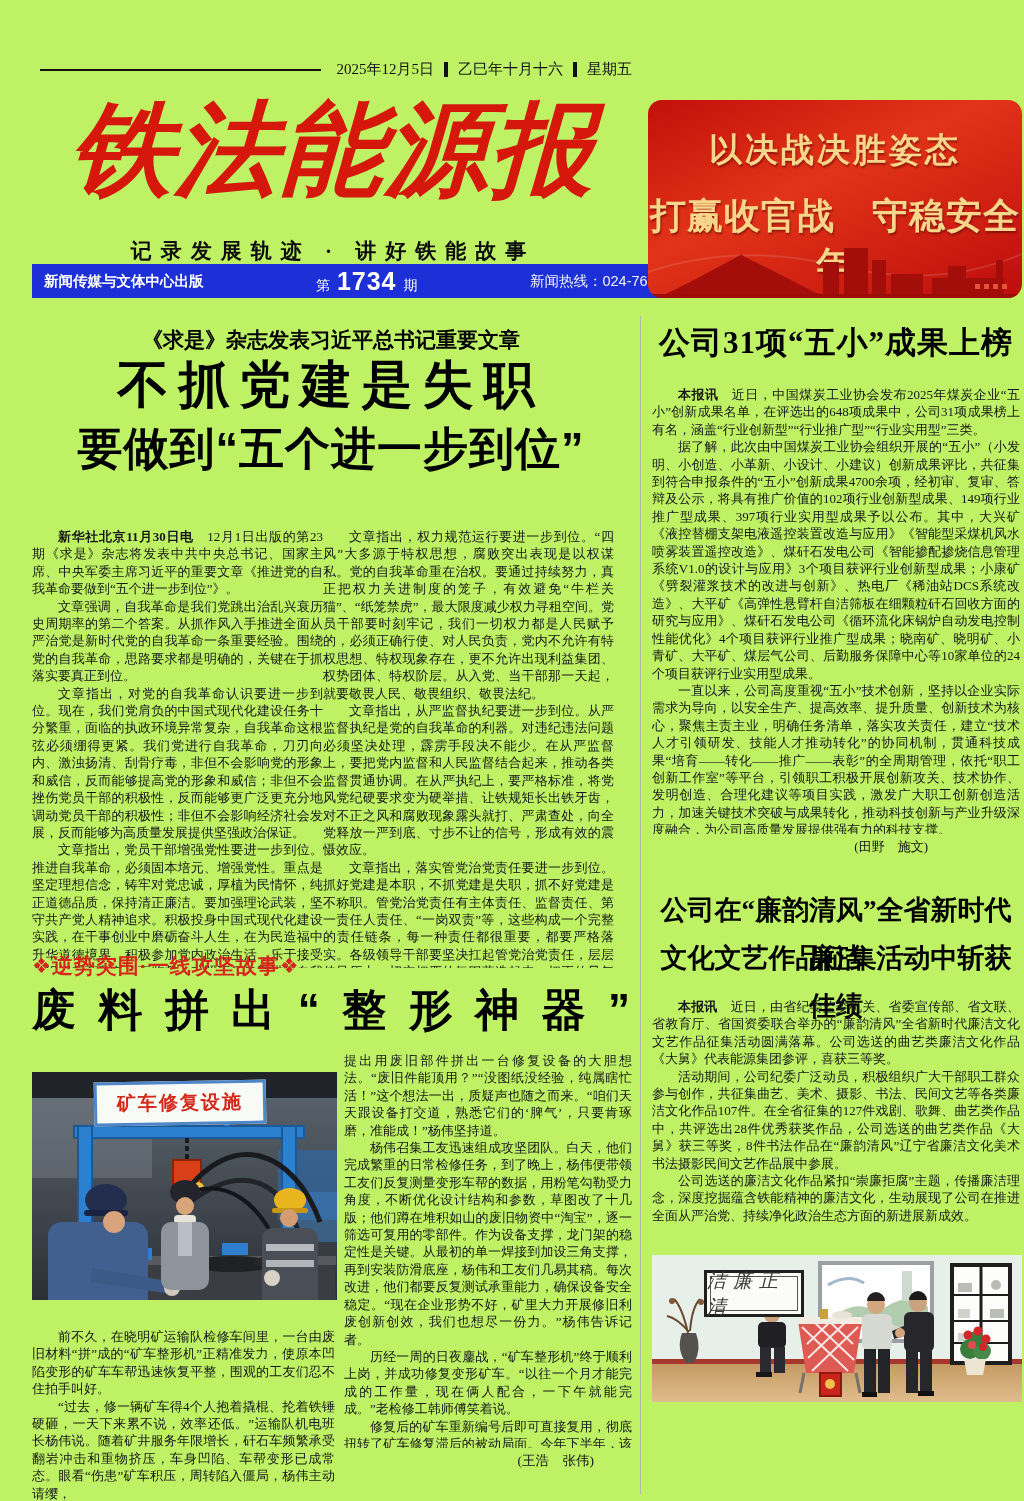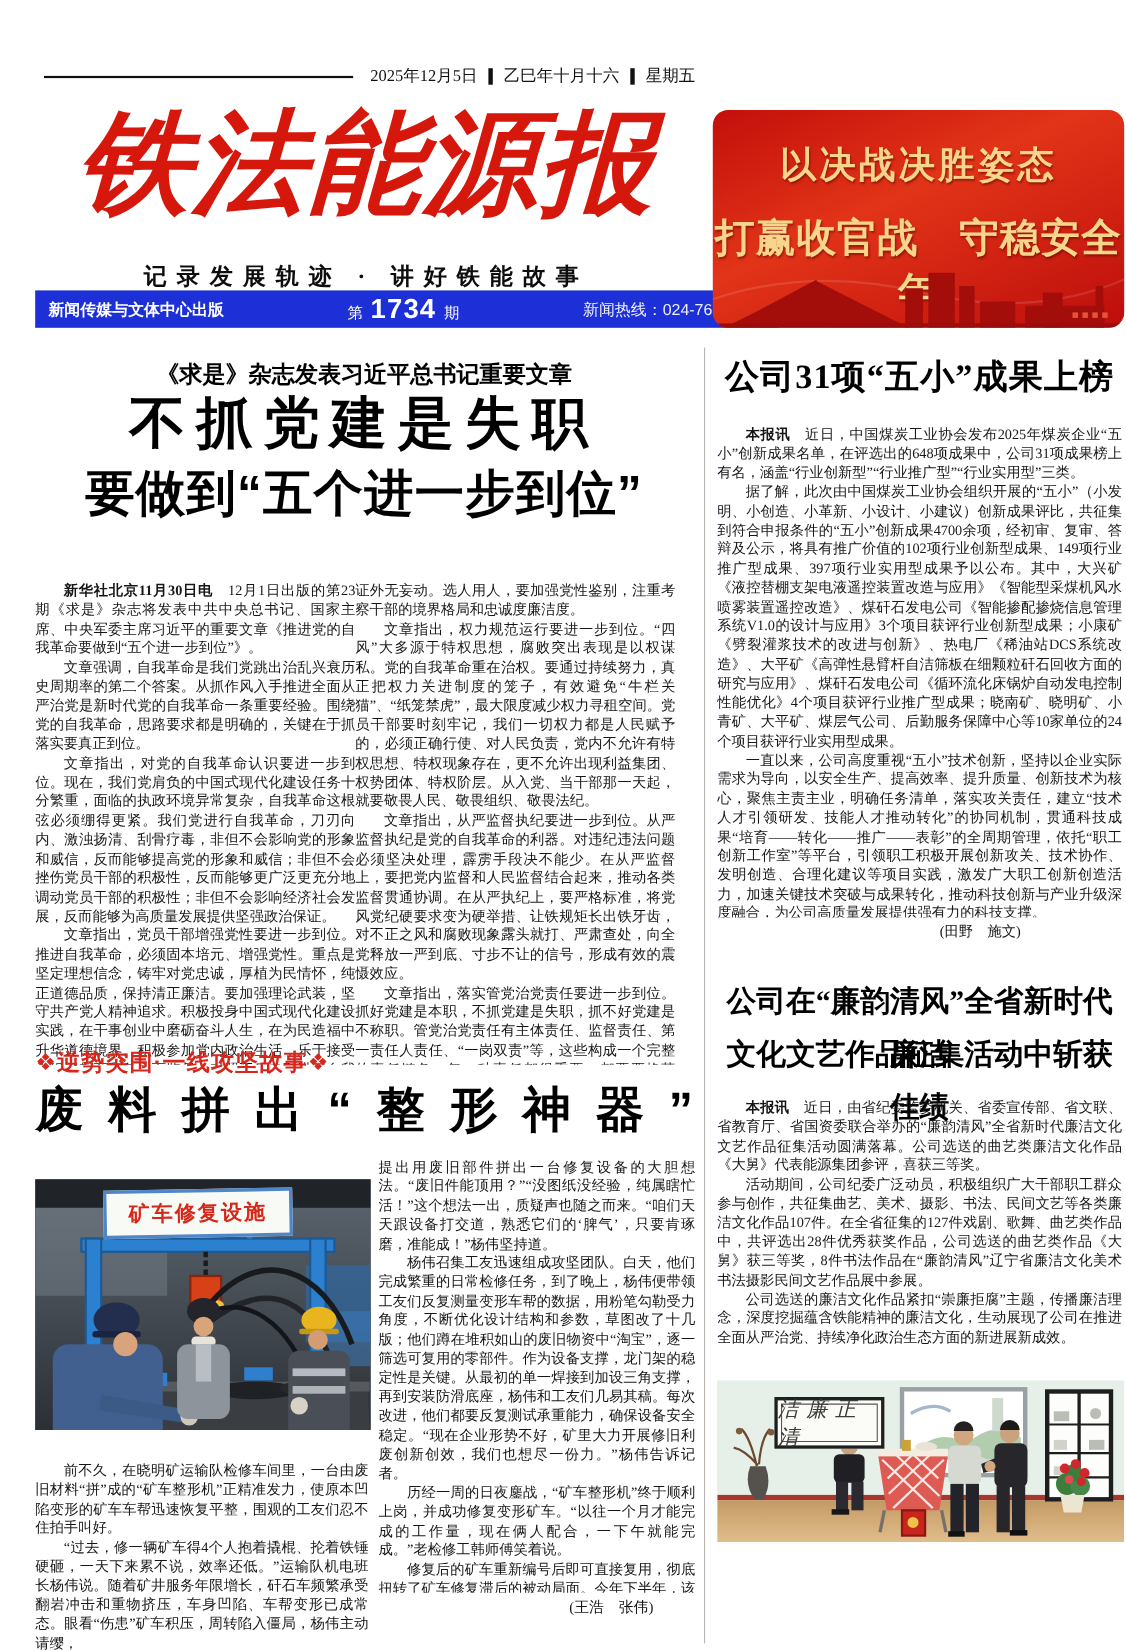--- a/index.html
+++ b/index.html
@@ -1,19 +1,19 @@
 <!DOCTYPE html>
 <html><head>
 <meta charset="utf-8">
 <style>
   * { margin:0; padding:0; box-sizing:border-box; }
   html,body { background:#e9e9e9; }
   .page {
     position:relative; width:1024px; height:1501px; margin:0 auto;
-    background:#ffffff; overflow:hidden; color:#141414;
+    background:#bef264; overflow:hidden; color:#141414;
     font-family:"Liberation Serif","DejaVu Serif",serif;
     padding-left:12px;
   }
   .sans { font-family:"Liberation Sans","DejaVu Sans",sans-serif; }
 
   
   .dateline { position:absolute; left:40px; top:60px; width:592px; display:flex; align-items:center; }
   .date-rule { flex:1 1 auto; height:2px; background:#111; margin-right:16px; }
   .dateline span.dt { font-size:15px; color:#111; white-space:nowrap; }
   .date-sep { width:4px; height:15px; background:#111; margin:0 10px; display:inline-block; }
@@ -161,21 +161,20 @@
   <div class="lead-h2 sans">要做到“五个进一步到位”</div>
 
   <div class="lead-body btxt">
     <div class="lead-col">
       <p class="para"><strong>新华社北京11月30日电</strong><span>　12月1日出版的第23期《求是》杂志将发表中共中央总书记、国家主席、中央军委主席习近平的重要文章《推进党的自我革命要做到“五个进一步到位”》。</span></p>
       <p class="para">文章强调，自我革命是我们党跳出治乱兴衰历史周期率的第二个答案。从抓作风入手推进全面从严治党是新时代党的自我革命一条重要经验。围绕党的自我革命，思路要求都是明确的，关键在于抓落实要真正到位。</p>
       <p class="para">文章指出，对党的自我革命认识要进一步到位。现在，我们党肩负的中国式现代化建设任务十分繁重，面临的执政环境异常复杂，自我革命这根弦必须绷得更紧。我们党进行自我革命，刀刃向内、激浊扬清、刮骨疗毒，非但不会影响党的形象和威信，反而能够提高党的形象和威信；非但不会挫伤党员干部的积极性，反而能够更广泛更充分地调动党员干部的积极性；非但不会影响经济社会发展，反而能够为高质量发展提供坚强政治保证。</p>
       <p class="para">文章指出，党员干部增强党性要进一步到位。推进自我革命，必须固本培元、增强党性。重点是坚定理想信念，铸牢对党忠诚，厚植为民情怀，纯正道德品质，保持清正廉洁。要加强理论武装，坚守共产党人精神追求。积极投身中国式现代化建设实践，在干事创业中磨砺奋斗人生，在为民造福中升华道德境界。积极参加党内政治生活，乐于接受党组织教育和各方面监督。对照正反典型进行自我省察，以内无妄思保</p>
     </div>
     <div class="lead-col">
-      <p class="cont">证外无妄动。选人用人，要加强党性鉴别，注重考察干部的境界格局和忠诚度廉洁度。</p>
       <p class="para">文章指出，权力规范运行要进一步到位。“四风”大多源于特权思想，腐败突出表现是以权谋私。党的自我革命重在治权。要通过持续努力，真正把权力关进制度的笼子，有效避免“牛栏关猫”、“纸笼禁虎”，最大限度减少权力寻租空间。党员干部要时刻牢记，我们一切权力都是人民赋予的，必须正确行使、对人民负责，党内不允许有特权思想、特权现象存在，更不允许出现利益集团、权势团体、特权阶层。从入党、当干部那一天起，就要敬畏人民、敬畏组织、敬畏法纪。</p>
       <p class="para">文章指出，从严监督执纪要进一步到位。从严监督执纪是党的自我革命的利器。对违纪违法问题必须坚决处理，霹雳手段决不能少。在从严监督上，要把党内监督和人民监督结合起来，推动各类监督贯通协调。在从严执纪上，要严格标准，将党风党纪硬要求变为硬举措、让铁规矩长出铁牙齿，对不正之风和腐败现象露头就打、严肃查处，向全党释放一严到底、寸步不让的信号，形成有效的震慑效应。</p>
       <p class="para">文章指出，落实管党治党责任要进一步到位。抓好党建是本职，不抓党建是失职，抓不好党建是不称职。管党治党责任有主体责任、监督责任、第一责任人责任、“一岗双责”等，这些构成一个完整的责任链条，每一种责任都很重要，都要严格落实。各级领导干部要坚决扛起管党治党责任，层层传导压力，切实把严的氛围营造起来、把正的风气树立起来。</p>
     </div>
   </div>
 
   <div class="feat-kicker sans">❖逆势突围·一线攻坚故事❖</div>
   <div class="feat-head sans">废料拼出“整形神器”</div>
 
   <div class="feat-photo">

